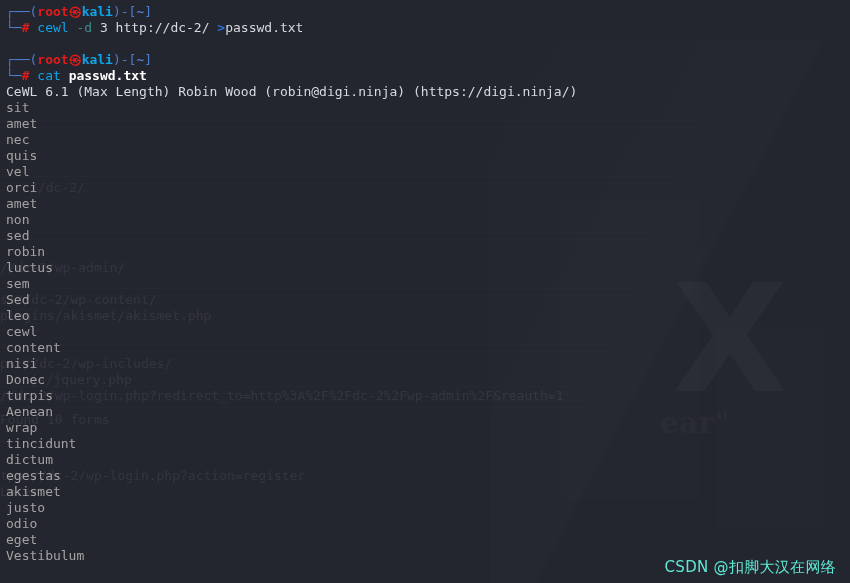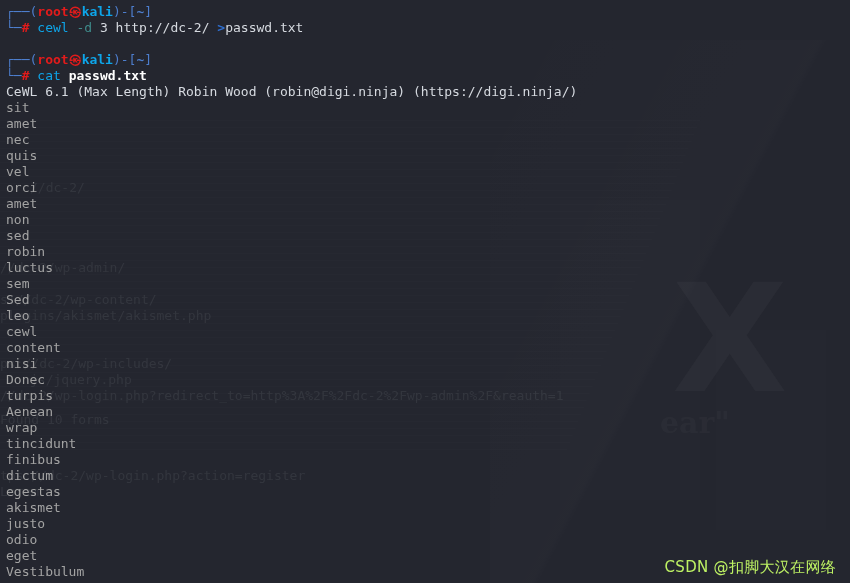--- a/index.html
+++ b/index.html
@@ -110,21 +110,21 @@
   .redir    { color: #2f6fd0; font-weight: 700; }
   .file-b   { color: #ffffff; font-weight: 700; }
   .out      { color: #d6dae0; }
   .word     { color: #a3a3a3; }
 
   
   #watermark {
     position: absolute;
     right: 14px;
     bottom: 8px;
-    color: #bef264;
+    color: #5eead4;
     font-family: "DejaVu Sans", "Liberation Sans", sans-serif;
     font-size: 15px;
     letter-spacing: .3px;
     white-space: pre;
   }
 </style>
 </head>
 <body>
 
 <div id="screen">
@@ -179,21 +179,20 @@
         <div class="line word">Sed</div>
         <div class="line word">leo</div>
         <div class="line word">cewl</div>
         <div class="line word">content</div>
         <div class="line word">nisi</div>
         <div class="line word">Donec</div>
         <div class="line word">turpis</div>
         <div class="line word">Aenean</div>
         <div class="line word">wrap</div>
         <div class="line word">tincidunt</div>
-        <div class="line word">finibus</div>
         <div class="line word">dictum</div>
         <div class="line word">egestas</div>
         <div class="line word">akismet</div>
         <div class="line word">justo</div>
         <div class="line word">odio</div>
         <div class="line word">eget</div>
         <div class="line word">Vestibulum</div>
       </div>
   </div>
 

